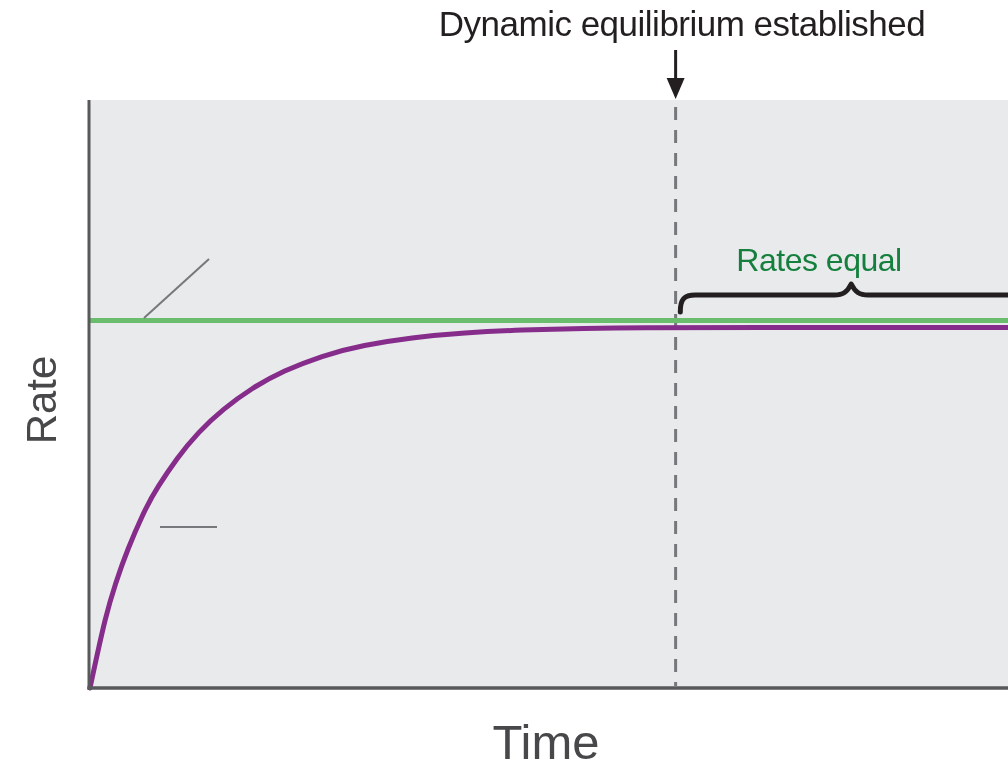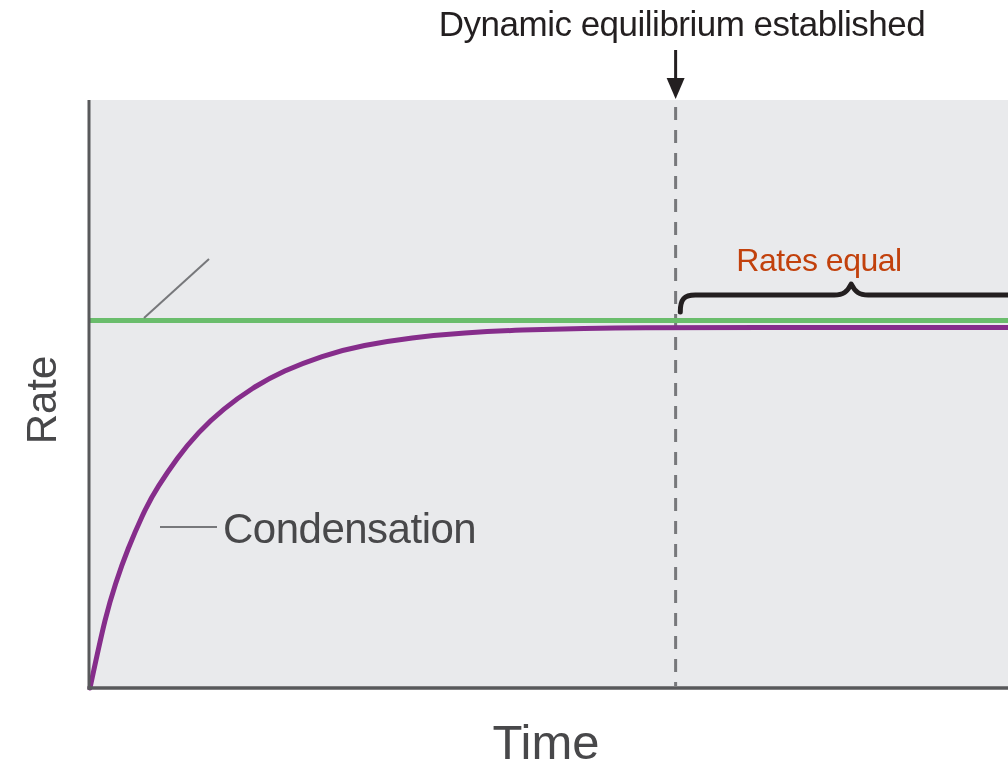--- a/index.html
+++ b/index.html
@@ -6,21 +6,21 @@
   body{width:1008px;height:770px;overflow:hidden;position:relative;
        font-family:"Liberation Sans", sans-serif;}
   #stage{position:absolute;left:16px;top:0;width:1008px;height:563px;}
   #chart-svg{position:absolute;left:0;top:0;width:1008px;height:770px;}
   .txt{position:absolute;white-space:nowrap;line-height:1;}
   #title{left:666px;top:6px;transform:translateX(-50%);
          font-size:35px;color:#231f20;letter-spacing:-0.5px;}
   #evap-label{left:205px;top:236px;font-size:42px;color:#48484a;letter-spacing:-0.5px;}
   #cond-label{left:207px;top:508px;font-size:42px;color:#48484a;letter-spacing:-0.5px;}
   #rates-equal-label{left:803px;top:244px;transform:translateX(-50%);
-         font-size:32px;color:#c2410c;letter-spacing:-0.5px;}
+         font-size:32px;color:#15803d;letter-spacing:-0.5px;}
   #y-axis-label{left:26px;top:400px;transform:translate(-50%,-50%) rotate(-90deg);
          font-size:42px;color:#48484a;}
   #x-axis-label{left:530px;top:718px;transform:translateX(-50%);
          font-size:49px;color:#48484a;}
 </style>
 </head>
 <body>
 
 <div id="stage">
 
@@ -36,21 +36,20 @@
     <path id="brace" fill="none" stroke-width="5" stroke-linecap="round" stroke-linejoin="round" d="M 664.288 312 C 664.288 299, 668.288 295, 679.288 295 L 818.21 295 C 827.21 295, 831.21 292, 835.21 284 C 839.21 292, 843.21 295, 852.21 295 L 991.132 295 C 1002.132 295, 1006.132 299, 1006.132 312" stroke="#231f20"></path>
     <g id="arrow">
       <line id="arrow-shaft" stroke-width="3" x1="659.618" x2="659.618" y1="50" y2="80" stroke="#231f20"></line>
       <polygon id="arrow-head" points="659.618,99 650.618,78 668.618,78" fill="#231f20"></polygon>
     </g>
   </svg>
 
   <div class="txt" id="title">Dynamic equilibrium established</div>
 
 
-  <div class="txt" id="cond-label">Condensation</div>
 
   <div class="txt" id="rates-equal-label">Rates equal</div>
 
   <div class="txt" id="y-axis-label">Rate</div>
 
   <div class="txt" id="x-axis-label">Time</div>
 
 </div>
 
 </body></html>

